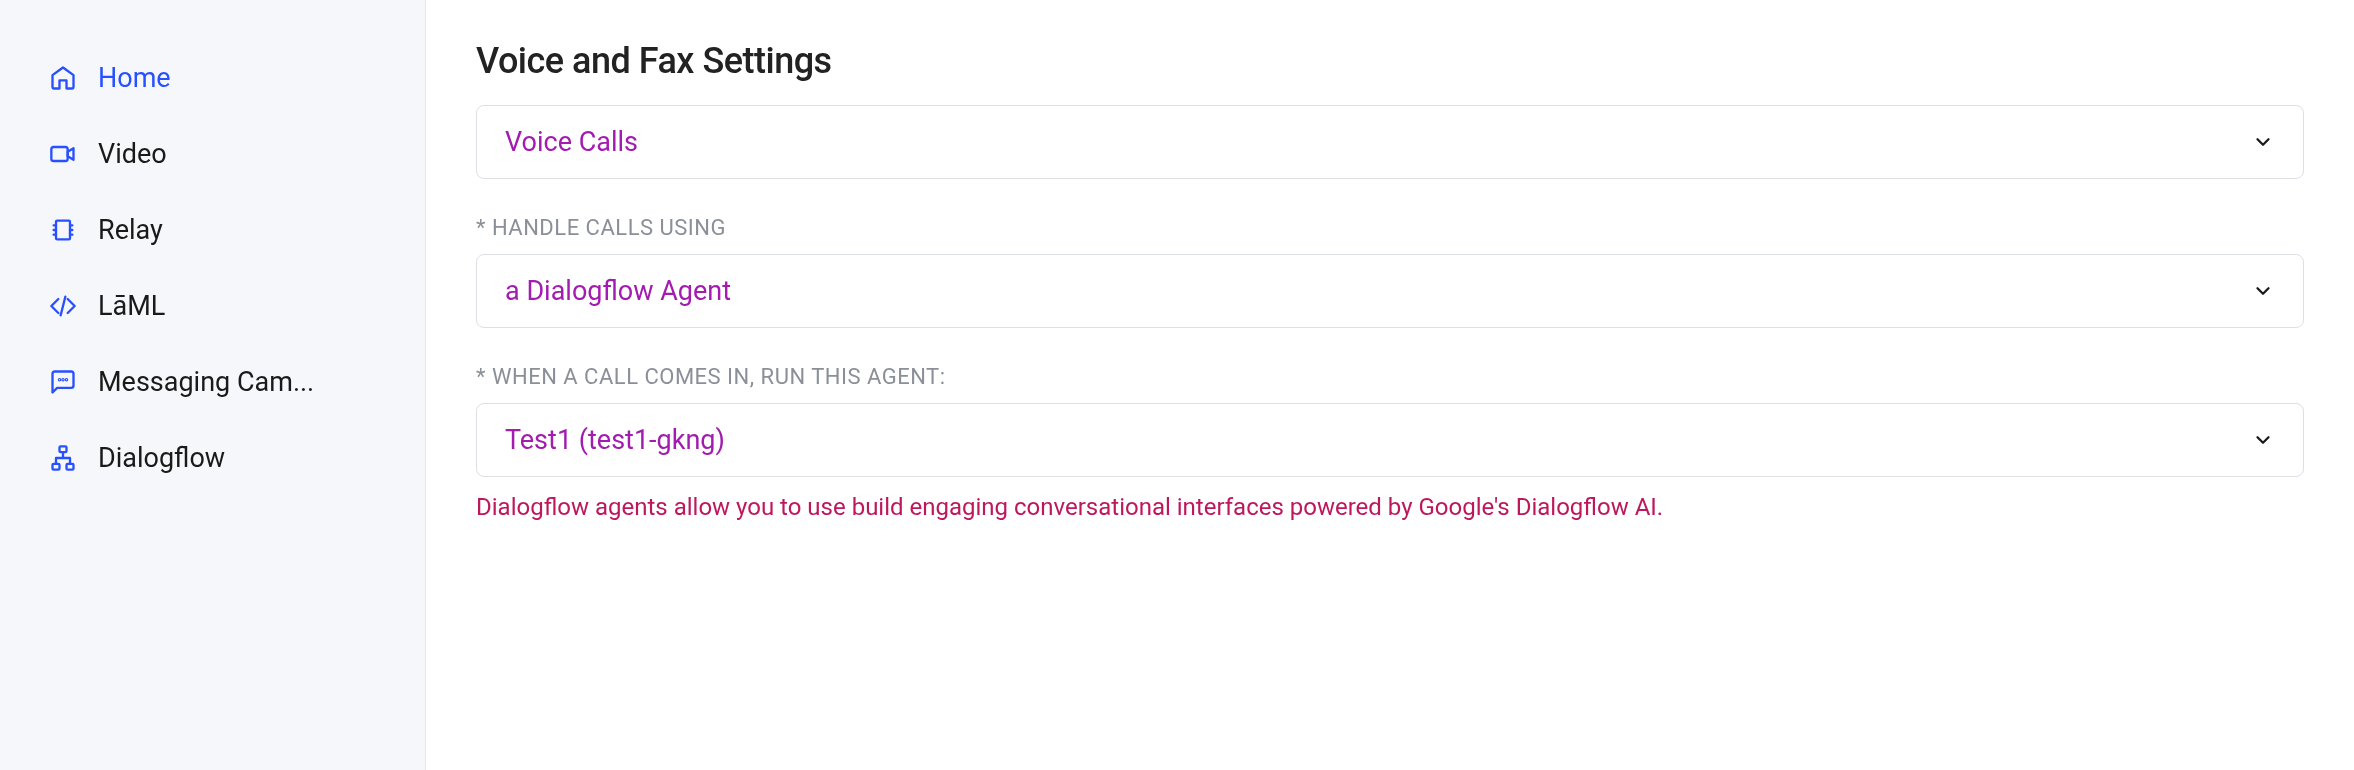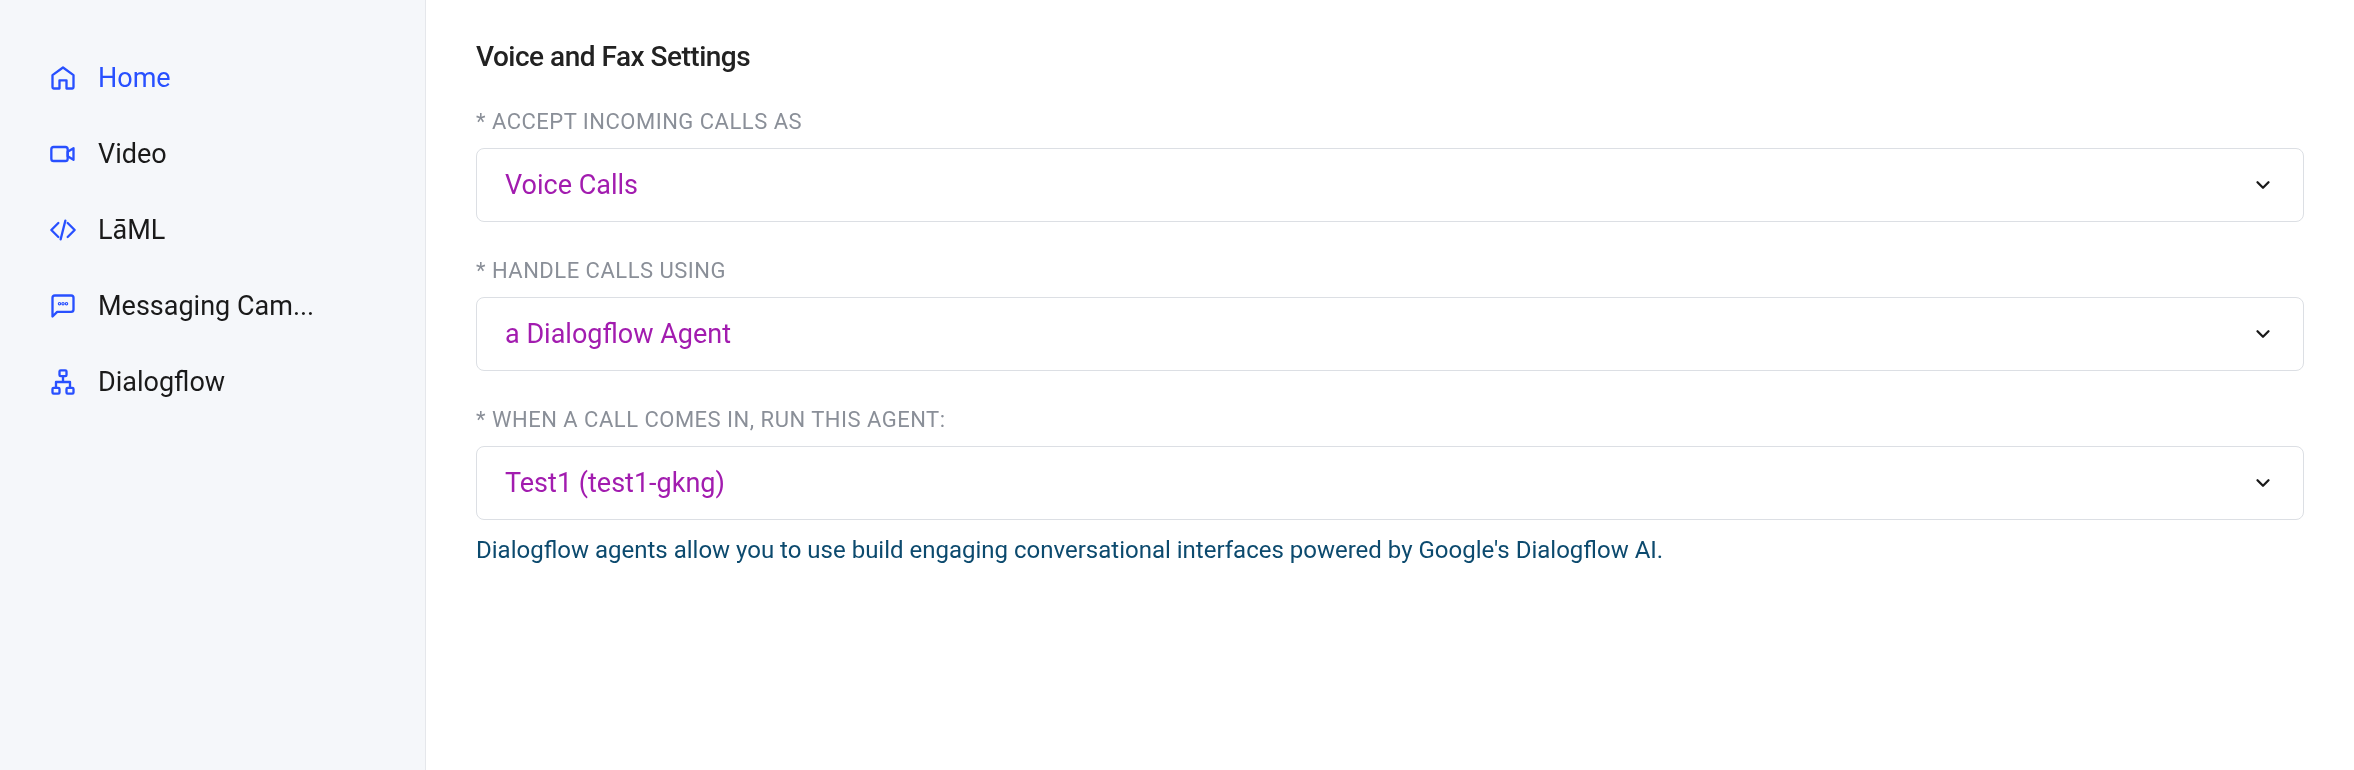--- a/index.html
+++ b/index.html
@@ -47,24 +47,24 @@
     white-space: nowrap;
     overflow: hidden;
     text-overflow: ellipsis;
   }
   .main {
     flex: 1;
     padding: 40px 50px 40px 50px;
     overflow: auto;
   }
   .page-title {
-    font-size: 28px;
+    font-size: 36px;
     font-weight: 500;
     color: #222;
-    margin-bottom: 36px;
+    margin-bottom: 23px;
     letter-spacing: -0.5px;
   }
   .field-group { margin-bottom: 36px; max-width: 1900px; }
   .field-label {
     font-size: 22px;
     color: #8a8f98;
     letter-spacing: 0.5px;
     margin-bottom: 14px;
     text-transform: uppercase;
   }
@@ -82,21 +82,21 @@
   }
   .select-box .chevron {
     width: 24px;
     height: 24px;
     display: inline-flex;
     align-items: center;
     justify-content: center;
   }
   .helper-text {
     font-size: 24px;
-    color: #0c4a6e;
+    color: #be185d;
     margin-top: 16px;
   }
 </style>
 </head>
 <body>
 
 <nav class="sidebar">
 
   <div class="sidebar-item home">
     <span class="icon">
@@ -111,20 +111,29 @@
     <span class="icon">
       <svg width="28" height="28" viewBox="0 0 24 24" stroke-width="2" stroke-linecap="round" stroke-linejoin="round">
           <rect x="2" y="6" width="14" height="12" rx="2"></rect>
           <path d="M16 10l5-3v10l-5-3z"></path>
         </svg>
     </span>
     <span class="label">Video</span>
   </div>
 
 
+  <div class="sidebar-item">
+    <span class="icon">
+      <svg width="28" height="28" viewBox="0 0 24 24" stroke-width="2" stroke-linecap="round" stroke-linejoin="round">
+          <rect x="6" y="4" width="12" height="16" rx="1"></rect>
+          <path d="M4 8h2M4 12h2M4 16h2M18 8h2M18 12h2M18 16h2"></path>
+        </svg>
+    </span>
+    <span class="label">Relay</span>
+  </div>
 
 
   <div class="sidebar-item">
     <span class="icon">
       <svg width="28" height="28" viewBox="0 0 24 24" stroke-width="2" stroke-linecap="round" stroke-linejoin="round">
           <path d="M8 6l-6 6 6 6M16 6l6 6-6 6M14 4l-4 16"></path>
         </svg>
     </span>
     <span class="label">LāML</span>
   </div>
@@ -152,21 +161,20 @@
     </span>
     <span class="label">Dialogflow</span>
   </div>
 
 </nav>
 
 <main class="main">
   <h1 class="page-title">Voice and Fax Settings</h1>
 
   <div class="field-group">
-    <div class="field-label">* ACCEPT INCOMING CALLS AS</div>
     <div class="select-box">
       <span>Voice Calls</span>
       <span class="chevron">
         <svg width="22" height="22" viewBox="0 0 24 24" fill="none" stroke="#1a1a1a" stroke-width="2.5" stroke-linecap="round" stroke-linejoin="round">
             <polyline points="6 9 12 15 18 9"></polyline>
           </svg>
       </span>
     </div>
   </div>
 

